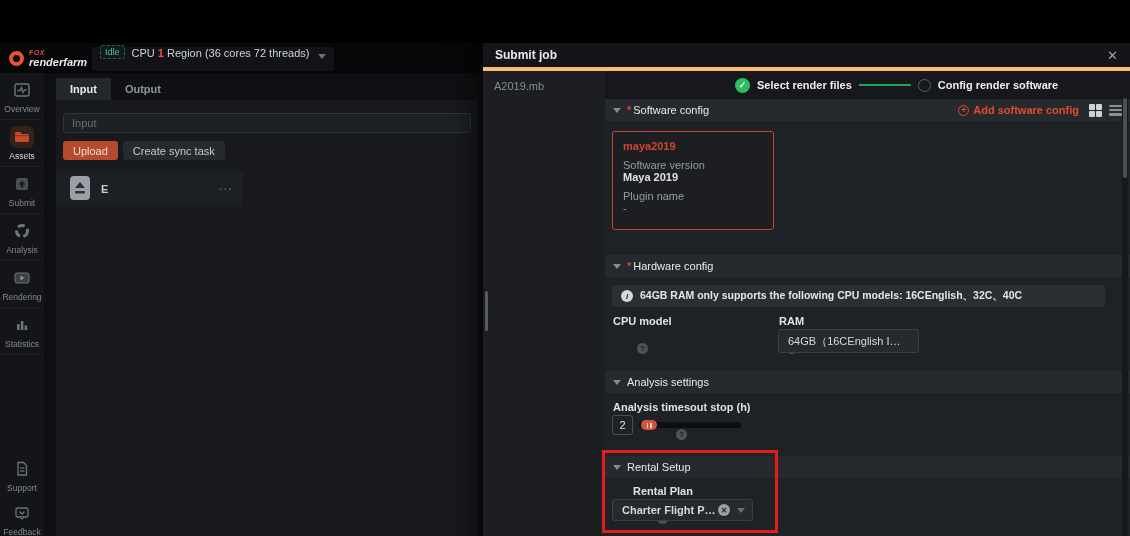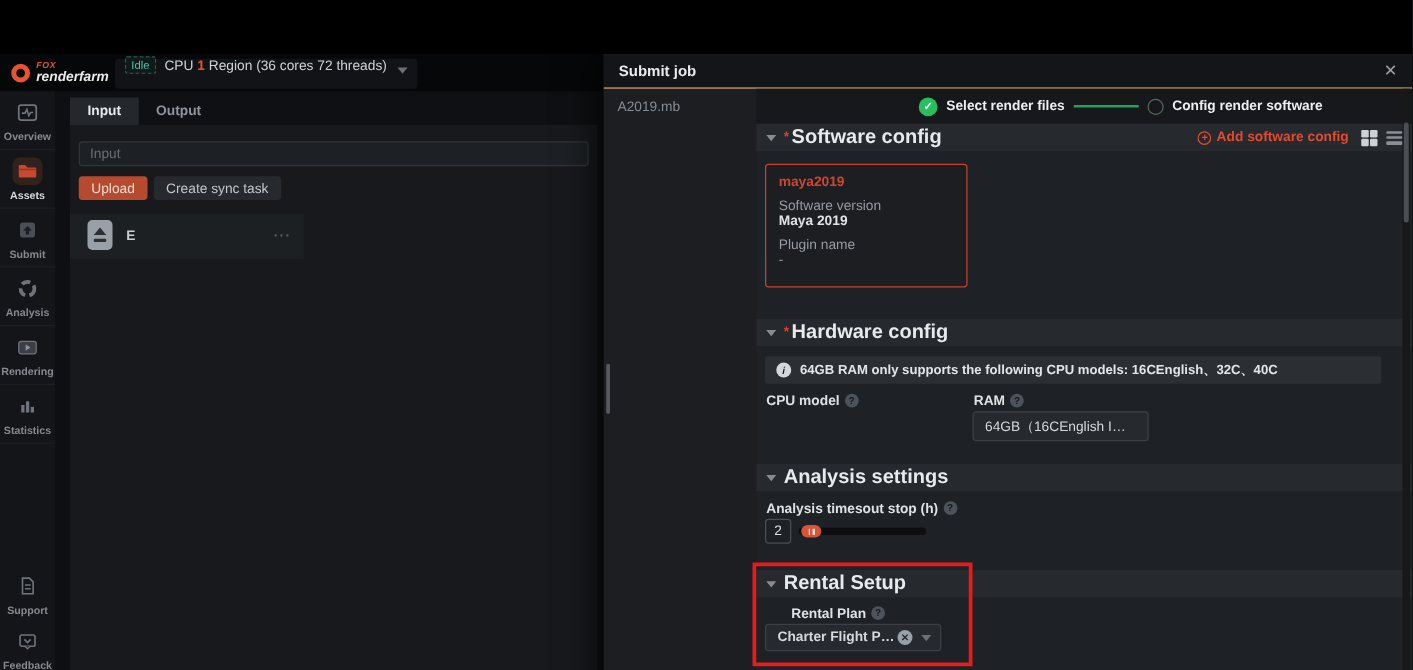--- a/index.html
+++ b/index.html
@@ -17,21 +17,21 @@
   .brand-fox { font-size:7px; color:#e8542f; letter-spacing:.5px; }
   .brand-rf { font-size:11px; color:#e9ebee; margin-top:1px; }
   .region { position:absolute; left:92px; top:4px; height:22px; min-width:172px; background:#121317; border-radius:3px; display:flex; align-items:flex-end; padding:12px 8px; cursor:pointer; }
   .idle-badge { font-size:9px; color:#49c4ad; border:1px dashed #2c5f55; background:#101b19; border-radius:2px; padding:1px 4px; margin-right:7px; }
   .region-text { font-size:11px; color:#cfd3d7; white-space:nowrap; }
   .region-num { color:#e8542f; font-weight:bold; }
   .caret-down { width:0; height:0; border-left:4px solid transparent; border-right:4px solid transparent; border-top:5px solid #6b7077; }
   .region .caret-down { margin-left:9px; }
   
   .sidebar { position:absolute; left:0; top:30px; width:44px; height:506px; background:#141518; }
-  .side-item { height:47px; display:flex; flex-direction:column; align-items:center; justify-content:center; gap:3px; border-bottom:1px solid #1d1f22; cursor:pointer;font-weight:bold; }
+  .side-item { height:47px; display:flex; flex-direction:column; align-items:center; justify-content:center; gap:3px; border-bottom:1px solid #1d1f22; cursor:pointer; }
   .side-item .lbl { font-size:8.5px; color:#84898f; }
   .side-item.active .icon-wrap { background:#33211c; border-radius:6px; }
   .icon-wrap { width:24px; height:22px; display:flex; align-items:center; justify-content:center; }
   .side-bottom { position:absolute; left:0; bottom:38px; width:44px; }
   .side-bottom .side-item { border-bottom:none; height:44px; }
   
   .main { position:absolute; left:44px; top:30px; width:439px; height:506px; background:#0e0f12; }
   .panel { position:absolute; left:12px; top:5px; width:422px; height:490px; background:#17191d; }
   .tabbar { height:22px; background:#0f1013; display:flex; }
   .tab { padding:0 14px; display:flex; align-items:center; font-weight:bold; font-size:11px; color:#8f959c; cursor:pointer; }
@@ -41,60 +41,60 @@
   .btn-row { position:absolute; left:7px; top:63px; display:flex; gap:5px; }
   .btn { height:19px; border:none; border-radius:3px; font-size:11px; font-family:"Liberation Sans", sans-serif; cursor:pointer; padding:0 10px; }
   .btn-upload { background:#b64a2e; color:#eddcd4; }
   .btn-sync { background:#26292e; color:#c3c7cb; }
   .drive-row { position:absolute; left:0; top:93px; width:187px; height:36px; background:#1d2023; display:flex; align-items:center; cursor:pointer; }
   .drive-row .drive-ic { margin-left:13px; }
   .drive-row .drive-lbl { margin-left:10px; font-weight:bold; color:#c9ccd0; }
   .drive-row .more { margin-left:auto; margin-right:10px; color:#5c6167; letter-spacing:1px; font-weight:bold; cursor:pointer; }
   
   .dialog { position:absolute; left:483px; top:0; width:647px; height:536px; background:#1e2125; box-shadow:-10px 0 24px rgba(0,0,0,.55); }
-  .dlg-header { position:absolute; left:0; top:0; width:647px; height:28px; background:#141518; border-bottom:1px solid #fdba74; display:flex; align-items:center; }
+  .dlg-header { position:absolute; left:0; top:0; width:647px; height:28px; background:#141518; border-bottom:4px solid #fdba74; display:flex; align-items:center; }
   .dlg-title { margin-left:12px; font-weight:bold; font-size:12px; color:#e8eaec; }
   .dlg-close { margin-left:auto; margin-right:12px; color:#9aa0a6; font-size:13px; cursor:pointer; }
   .dlg-left { position:absolute; left:0; top:28px; width:122px; height:508px; background:#1c1e22; }
   .sel-head { height:26px; background:#24262a; display:flex; align-items:center; padding-left:11px; font-weight:bold; color:#e8eaec; gap:3px; }
   .sel-count { color:#e8542f; }
   .file-name { margin:9px 0 0 11px; color:#868c94; cursor:pointer; }
   .left-scroll { position:absolute; left:2px; top:220px; width:3px; height:40px; background:#565b61; border-radius:2px; }
   .dlg-content { position:absolute; left:122px; top:28px; width:525px; height:508px; background:#1e2125; }
   
   .step-band { position:absolute; left:0; top:0; width:525px; height:28px; background:#17181b; }
   .stepper { position:absolute; left:130px; top:0; height:28px; display:flex; align-items:center; gap:7px; }
   .step-check { width:15px; height:15px; border-radius:50%; background:#2abf5e; color:#fff; font-size:9px; font-weight:bold; display:flex; align-items:center; justify-content:center; }
   .step-lbl { font-weight:bold; color:#eceef0; font-size:11px; }
   .step-line { width:52px; height:2px; background:#1fa355; }
   .step-circle { width:13px; height:13px; border-radius:50%; border:1.5px solid #4f6a5c; }
   
   .sec-head { position:absolute; left:0; width:525px; height:22px; background:#26292e; display:flex; align-items:center; padding:0 8px; }
   .sec-caret { width:0; height:0; border-left:4px solid transparent; border-right:4px solid transparent; border-top:5px solid #868c93; margin-right:6px; cursor:pointer; }
   .req { color:#e0402a; font-weight:bold; margin-right:2px; }
-  .sec-title { font-weight:bold; font-size:16px; color:#e8eaec;text-align:center; }
+  .sec-title { font-weight:normal; font-size:11px; color:#e8eaec;text-align:center; }
   .add-link { margin-left:auto; display:flex; align-items:center; gap:4px; color:#e14b2e; font-weight:bold; cursor:pointer; }
   .add-plus { width:11px; height:11px; border:1px solid #e14b2e; border-radius:50%; font-size:9px; line-height:9px; text-align:center; color:#e14b2e; }
   .view-btns { display:flex; gap:7px; margin-left:10px; align-items:center; }
   .grid-ic { width:13px; height:13px; display:grid; grid-template-columns:6px 6px; grid-template-rows:6px 6px; gap:1px; cursor:pointer; }
   .grid-ic span { background:#ced2d7; border-radius:1px; }
   .list-ic { width:13px; height:13px; display:flex; flex-direction:column; justify-content:space-between; padding:1px 0; cursor:pointer; }
   .list-ic span { height:2.5px; background:#8b9097; border-radius:1px; }
   
   .sw-card { position:absolute; left:7px; top:60px; width:162px; height:99px; background:#1c1e22; border:1px solid #c7432e; border-radius:3px; cursor:pointer; }
   .sw-card-title { margin:8px 0 0 10px; color:#cf4630; font-weight:bold; }
   .sw-row { display:flex; margin:7px 0 0 10px;flex-direction:column; }
   .sw-row .k { width:82px; color:#969ca3; }
   .sw-row .v { color:#dfe2e5; font-weight:bold; }
   .sw-row .v.dim { color:#969ca3; font-weight:normal; }
   
   .notice { position:absolute; left:7px; top:214px; width:493px; height:22px; background:#2b2e33; border-radius:2px; display:flex; align-items:center; padding:0 9px; gap:7px; }
   .info-ic { width:12px; height:12px; border-radius:50%; background:#d4d7db; color:#1b1d20; font-size:8px; font-weight:bold; display:flex; align-items:center; justify-content:center; font-style:italic; }
   .notice-text { font-weight:bold; font-size:10.5px; color:#e3e5e8; }
-  .fld-label { position:absolute; display:flex; align-items:flex-start; gap:4px; font-weight:bold; color:#dfe2e5; }
+  .fld-label { position:absolute; display:flex; align-items:center; gap:16px; font-weight:bold; color:#dfe2e5;flex-direction:column; }
   .help-ic { width:11px; height:11px; border-radius:50%; background:#4d535a; color:#17191c; font-size:8px; font-weight:bold; display:flex; align-items:center; justify-content:center; cursor:pointer; }
   .select { position:absolute; height:24px; background:#26292e; border:1px solid #3c4046; border-radius:3px; display:flex; align-items:center; padding:0 20px 0 9px; color:#d6d9dc; cursor:pointer; }
   .select .txt { overflow:hidden; white-space:nowrap; text-overflow:ellipsis; }
   .select .caret-down { position:absolute; right:7px; }
   
   .num-input { position:absolute; left:7px; top:344px; width:21px; height:20px; background:transparent; border:1px solid #4a4f55; border-radius:3px; color:#dfe2e5; text-align:center; font-size:11px; font-family:"Liberation Sans", sans-serif; outline:none; }
   .slider { position:absolute; left:34px; top:351px; width:102px; height:6px; background:#0d0e10; border-radius:3px; cursor:pointer; }
   .slider-handle { position:absolute; left:2px; top:-2px; width:16px; height:10px; background:#d6543a; border-radius:5px; display:flex; align-items:center; justify-content:center; gap:2px; cursor:pointer; }
   .slider-handle span { width:1.5px; height:5px; background:#f0d9d2; }
   

